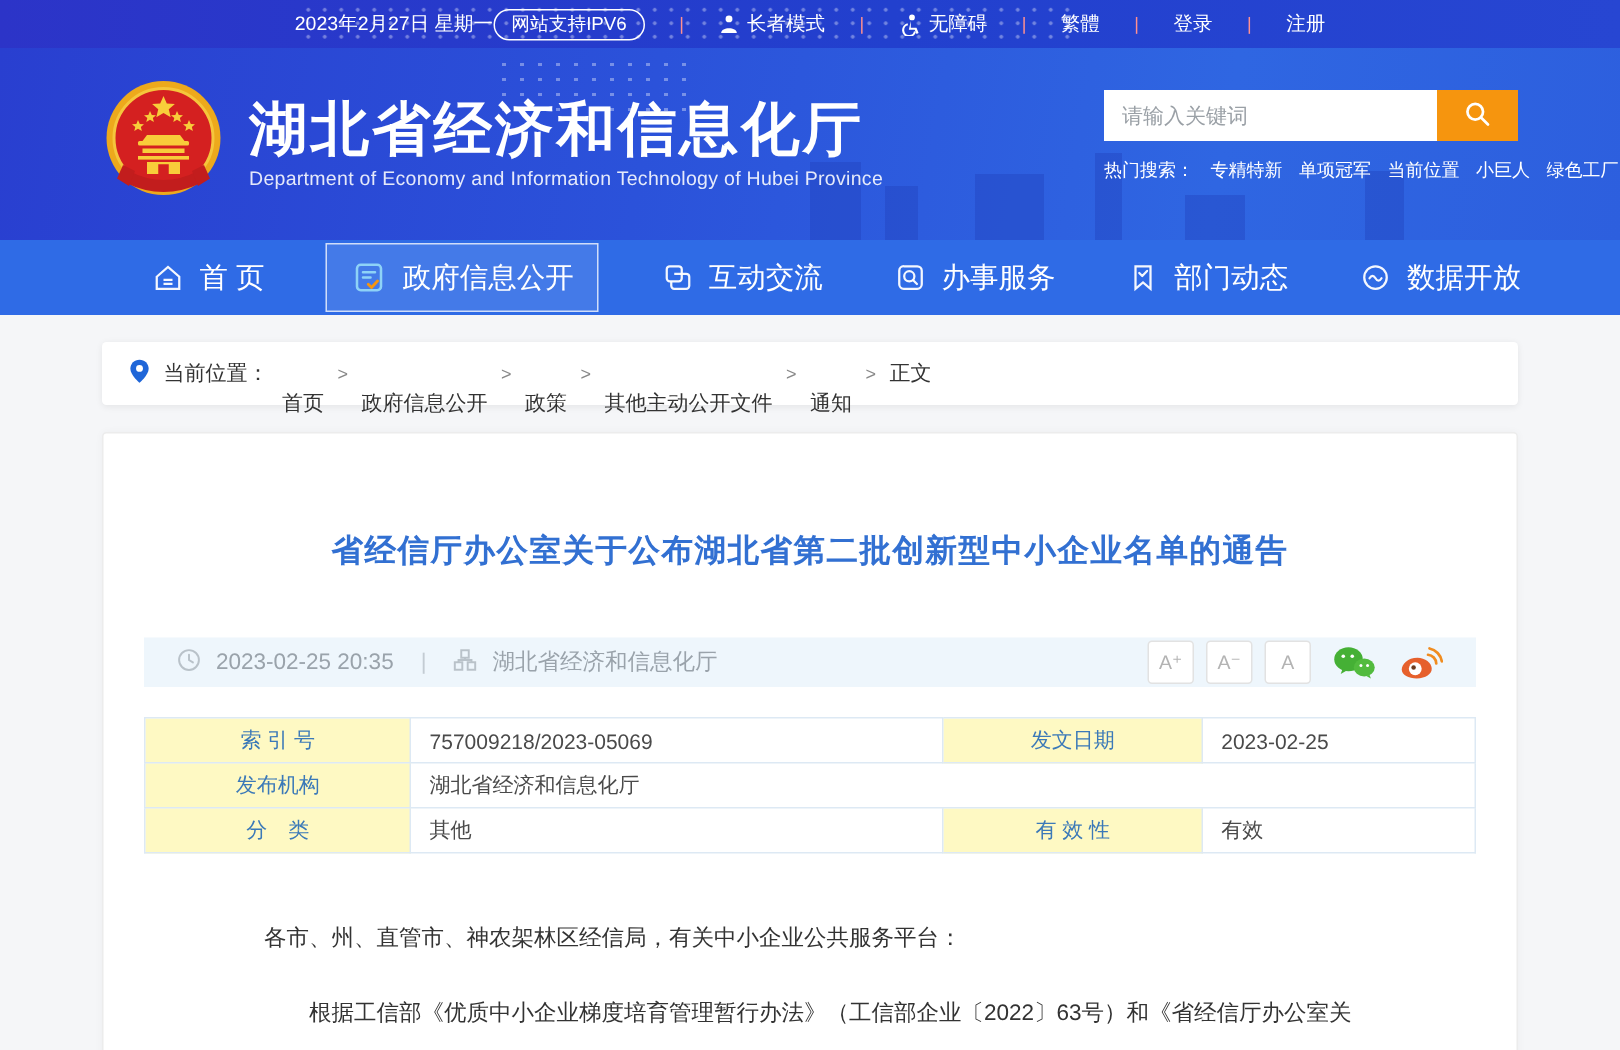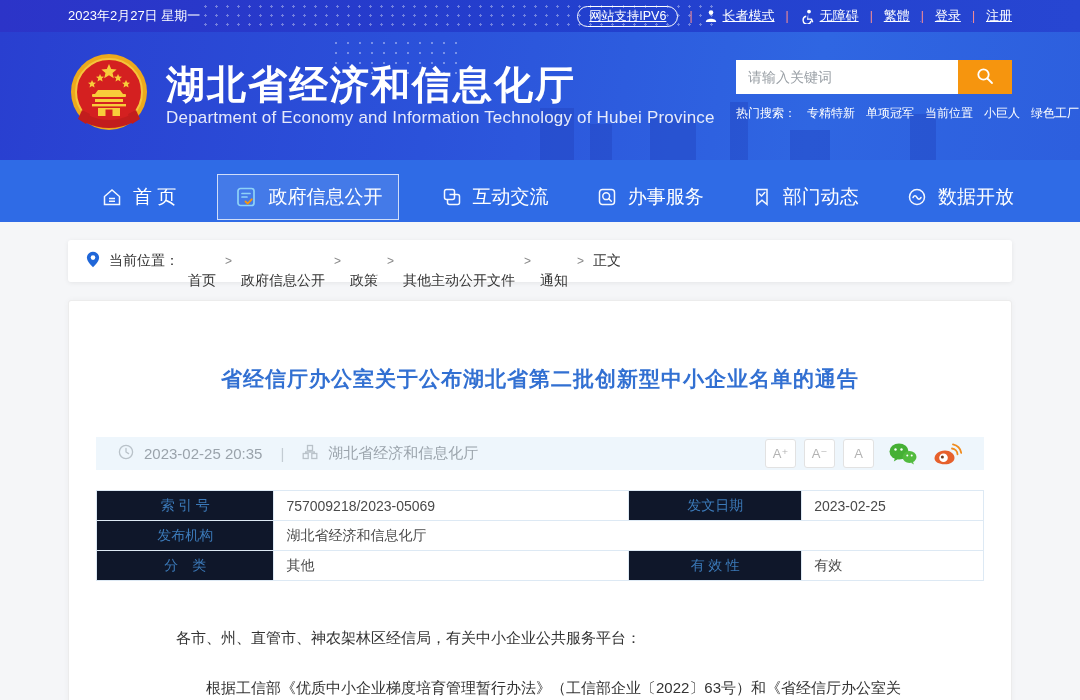--- a/index.html
+++ b/index.html
@@ -4,27 +4,27 @@
 <style>
   html,body{margin:0;padding:0;}
   body{
     width:1080px;height:700px;overflow:hidden;position:relative;
     font-family:"Liberation Sans","DejaVu Sans",sans-serif;
     background:#f5f6f8;color:#333;
   }
   
   .topbar{
     height:32px;background:linear-gradient(90deg,#2c34c8 0%,#2240ce 55%,#2746d2 100%);
-    display:flex;align-items:center;justify-content:space-between;
+    display:flex;align-items:center;justify-content:center;
     padding:0 68px;color:#fff;font-size:13px;position:relative;overflow:hidden;
   }
   .topbar .dots{position:absolute;left:200px;top:2px;width:520px;height:28px;opacity:.45;
     background-image:radial-gradient(rgba(255,255,255,.8) 1.3px,transparent 1.4px);
     background-size:11px 9px;pointer-events:none;}
-  .tb-right{display:flex;align-items:center;gap:11px;position:relative;z-index:1;text-decoration:underline;}
+  .tb-right{display:flex;align-items:center;gap:23px;position:relative;z-index:1;}
   .tb-sep{color:#ff9090;font-size:12px;}
   .ipv6-pill{border:1px solid #fff;border-radius:12px;padding:1px 11px;font-size:12.5px;cursor:pointer;}
   .tb-link{display:flex;align-items:center;gap:5px;cursor:pointer;}
   .tb-icon svg{display:block;}
   
   .header{
     height:128px;position:relative;overflow:hidden;
     background:linear-gradient(100deg,#293fd0 0%,#2b52da 40%,#2f66e2 75%,#2d5fde 100%);
     display:flex;align-items:center;padding:0 68px;box-sizing:border-box;
   }
@@ -34,33 +34,33 @@
   .skyline{position:absolute;bottom:0;left:480px;width:600px;height:60px;opacity:.35;pointer-events:none;
     background-image:
       linear-gradient(#1f3db8,#1f3db8),linear-gradient(#1f3db8,#1f3db8),
       linear-gradient(#1f3db8,#1f3db8),linear-gradient(#1f3db8,#1f3db8),
       linear-gradient(#1f3db8,#1f3db8),linear-gradient(#1f3db8,#1f3db8);
     background-repeat:no-repeat;
     background-size:34px 52px,22px 36px,46px 44px,18px 58px,40px 30px,26px 46px;
     background-position:60px 8px,110px 24px,170px 16px,250px 2px,310px 30px,430px 14px;}
   .brand{display:flex;align-items:center;gap:16px;position:relative;z-index:1;}
   .brand-text .cn{font-size:39px;font-weight:bold;color:#fff;letter-spacing:2px;line-height:1.1;}
-  .brand-text .en{font-size:17px;color:rgba(255,255,255,.88);margin-top:2px;letter-spacing:.2px;}
+  .brand-text .en{font-size:13px;color:rgba(255,255,255,.88);margin-top:2px;letter-spacing:.2px;}
   .search-wrap{position:absolute;right:68px;top:28px;width:276px;z-index:2;}
   .search-row{display:flex;height:34px;}
   .search-input{flex:1;border:none;outline:none;padding:0 12px;font-size:14px;color:#7f1d1d;
     font-family:"Liberation Sans","DejaVu Sans",sans-serif;}
   .search-input::placeholder{color:#9aa0a6;}
   .search-btn{width:54px;background:#f6950e;border:none;display:flex;align-items:center;
     justify-content:center;cursor:pointer;}
   .hot-row{display:flex;gap:11px;margin-top:11px;font-size:12px;color:#fff;white-space:nowrap;}
   .hot-kw{cursor:pointer;}
   
   .nav{height:50px;background:#2f6be6;display:flex;align-items:stretch;
-    padding:12px 60px 0 95px;justify-content:space-between;}
+    padding:0 60px 0 95px;justify-content:space-between;}
   .nav-item{display:flex;align-items:center;gap:10px;color:#fff;font-size:19px;
     cursor:pointer;padding:0 6px;}
   .nav-item.active{border:1px solid rgba(255,255,255,.75);background:rgba(255,255,255,.10);
     padding:0 16px;margin:2px 0;}
   .nav-item svg{display:block;}
   
   .crumb-card{margin:18px 68px 0;height:42px;background:#fff;border-radius:3px;
     box-shadow:0 1px 5px rgba(0,0,0,.07);display:flex;align-items:center;
     padding:0 18px;font-size:14px;color:#333;gap:9px;}
   .crumb-sep{color:#888;font-size:12px;}
@@ -73,21 +73,21 @@
   .meta-bar{margin:44px 27px 0;height:33px;background:#eef6fc;display:flex;align-items:center;
     padding:0 22px;box-sizing:border-box;color:#9aa3ab;font-size:15px;gap:10px;}
   .meta-sep{color:#c3ccd3;padding:0 8px;}
   .meta-right{margin-left:auto;display:flex;align-items:center;gap:8px;}
   .font-btn{width:29px;height:27px;background:#fff;border:1px solid #e2e2e2;border-radius:3px;
     color:#b3b3b3;font-size:13px;display:flex;align-items:center;justify-content:center;cursor:pointer;}
   .share-icon{cursor:pointer;display:flex;align-items:center;margin-left:6px;}
   
   .info-table{margin:20px 27px 0;width:calc(100% - 54px);border-collapse:collapse;font-size:14px;}
   .info-table td{border:1px solid #dde9f4;height:29px;padding:0 12px;}
-  .info-table td.lbl{background:#0f172a;color:#3b79b8;text-align:center;padding:0 4px;font-family:Liberation Serif, serif;}
+  .info-table td.lbl{background:#fef9c3;color:#3b79b8;text-align:center;padding:0 4px;}
   .info-table td.val{color:#4a4a4a;}
   
   .article-body{margin:40px 27px 0;padding:0 68px;font-size:15px;color:#333;line-height:33px;}
   .article-body p{margin:12px;}
   .article-body p.indent{text-indent:2em;margin-top:17px;}
 </style>
 </head>
 <body>
 
 <div class="topbar">

